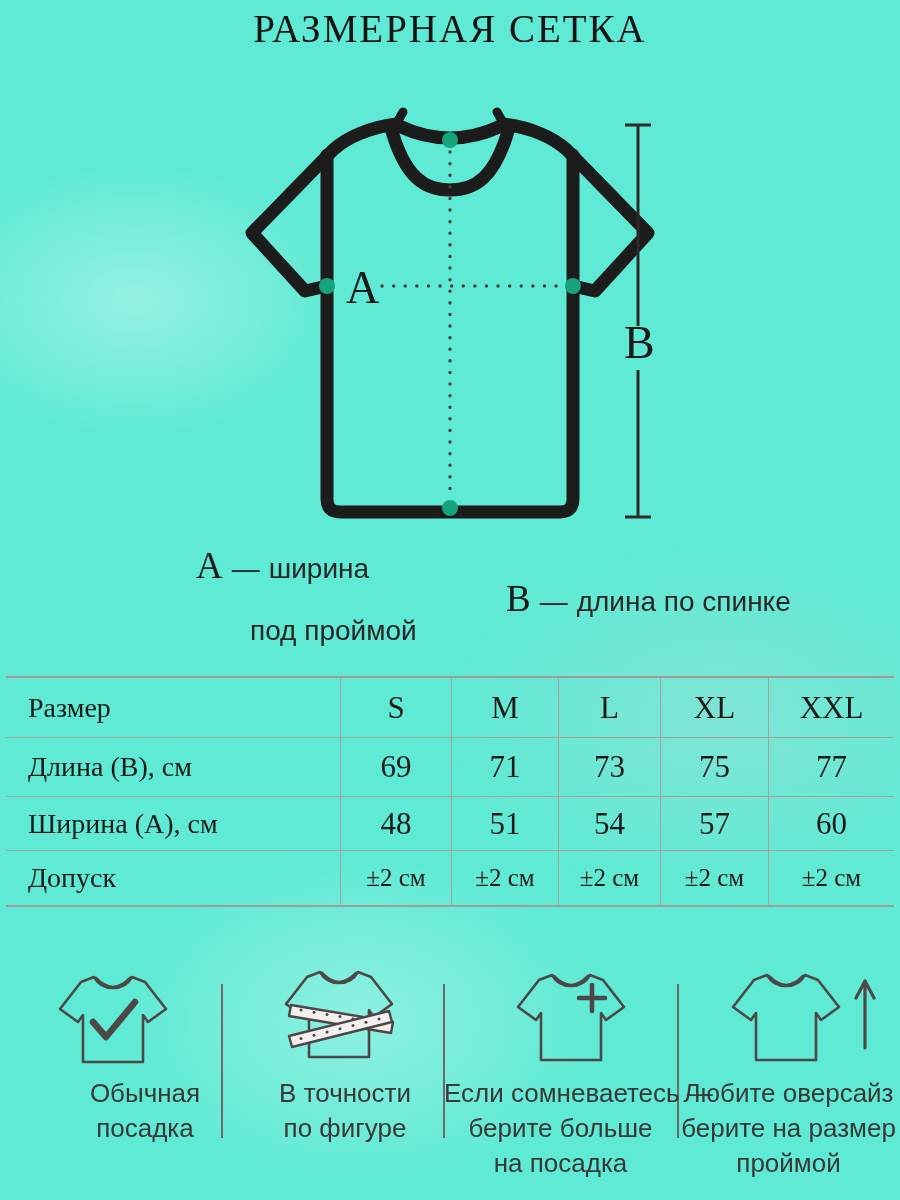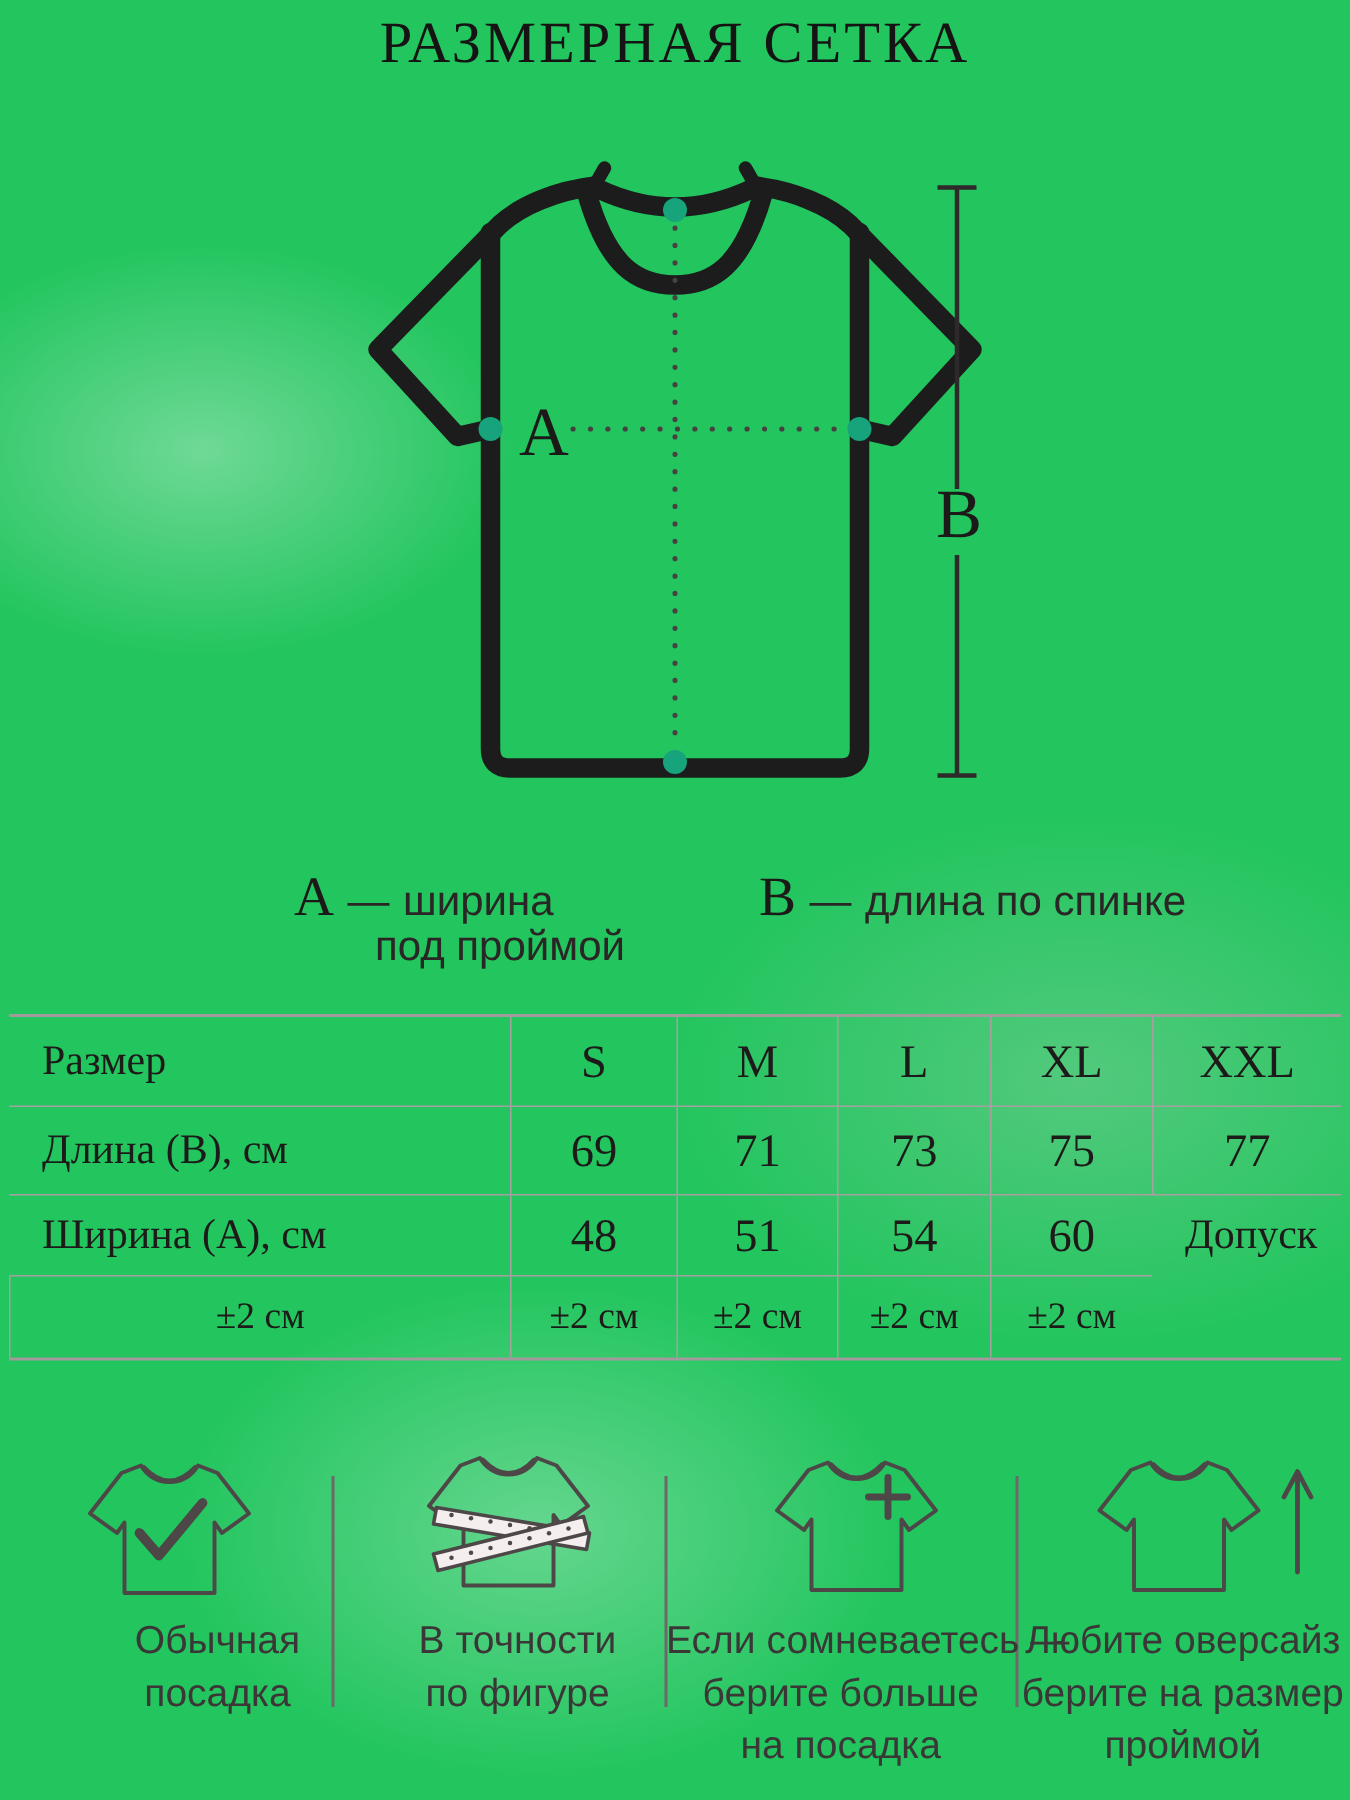--- a/index.html
+++ b/index.html
@@ -1,18 +1,18 @@
 <!DOCTYPE html>
 <html><head>
 <meta charset="utf-8">
 <style>
   html,body{margin:0;padding:0;background:#f5eeef;}
   #stage{
     position:relative;width:900px;height:1200px;overflow:hidden;
-    background:#22c55e;
+    background:#5eead4;
     font-family:"Liberation Sans",sans-serif;
   }
   
   #stage::before{
     content:"";position:absolute;inset:0;pointer-events:none;
     background:
       radial-gradient(ellipse 300px 200px at 15% 25%, rgba(255,255,255,.35), transparent 70%),
       radial-gradient(ellipse 400px 260px at 80% 60%, rgba(228,214,218,.25), transparent 70%),
       radial-gradient(ellipse 350px 240px at 40% 85%, rgba(255,255,255,.30), transparent 70%);
   }
@@ -90,21 +90,21 @@
     <g fill="#17a37b">
       <circle cx="225" cy="40" r="8"></circle>
       <circle cx="102" cy="186" r="8"></circle>
       <circle cx="348" cy="186" r="8"></circle>
       <circle cx="225" cy="408" r="8"></circle>
     </g>
     <text class="svg-label" x="121" y="203">A</text>
     <text class="svg-label" x="399" y="258">B</text>
   </svg>
 
-  <div class="legend-line" style="left:196px;top:577px;text-align:right;">
+  <div class="legend-line" style="left:196px;top:544px;text-align:right;">
     <span class="lg-cap">А</span><span class="lg-dash">—</span><span class="lg-sans">ширина</span>
   </div>
   <div class="legend-line" style="left:250px;top:615px;">
     <span class="lg-sans">под проймой</span>
   </div>
   <div class="legend-line" style="left:506px;top:577px;">
     <span class="lg-cap">В</span><span class="lg-dash">—</span><span class="lg-sans">длина по спинке</span>
   </div>
 
   <div id="size-table">
@@ -119,20 +119,21 @@
     <div class="tcell vline">69</div>
     <div class="tcell vline">71</div>
     <div class="tcell vline">73</div>
     <div class="tcell vline">75</div>
     <div class="tcell vline">77</div>
 
     <div class="tcell rowlabel">Ширина (А), см</div>
     <div class="tcell vline">48</div>
     <div class="tcell vline">51</div>
     <div class="tcell vline">54</div>
+    <div class="tcell vline">57</div>
     <div class="tcell vline">60</div>
 
     <div class="tcell rowlabel lastrow">Допуск</div>
     <div class="tcell vline tol lastrow">±2 см</div>
     <div class="tcell vline tol lastrow">±2 см</div>
     <div class="tcell vline tol lastrow">±2 см</div>
     <div class="tcell vline tol lastrow">±2 см</div>
     <div class="tcell vline tol lastrow">±2 см</div>
   </div>
 

